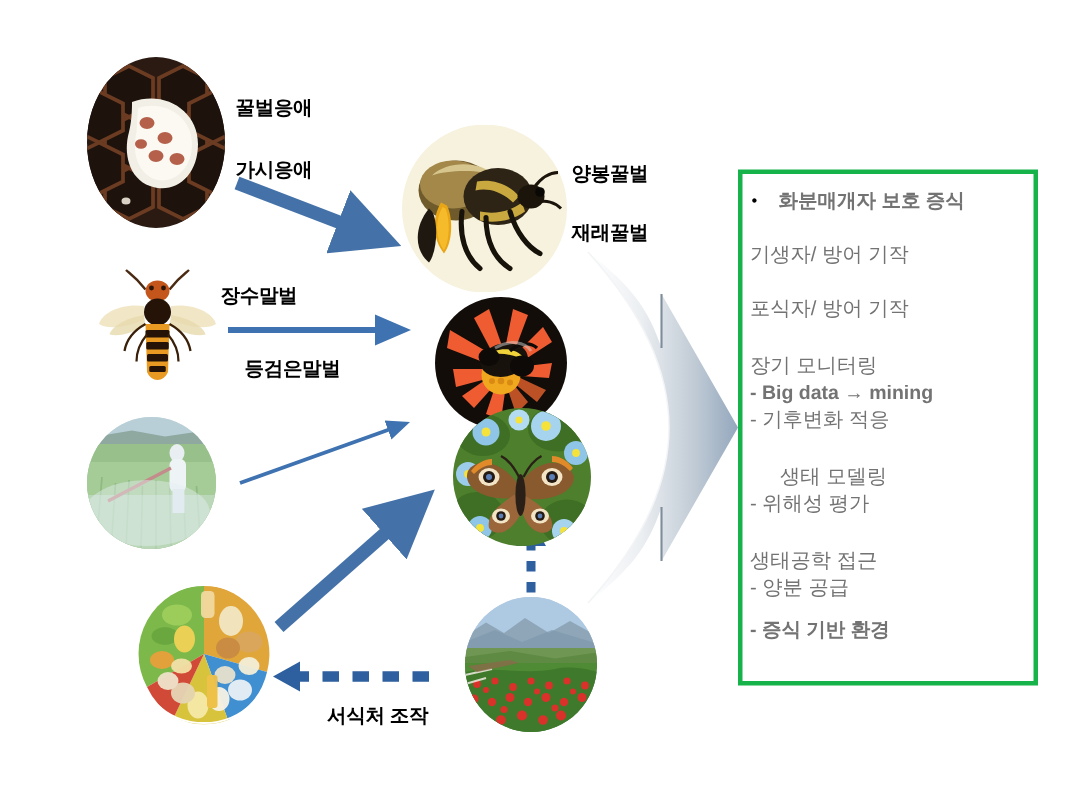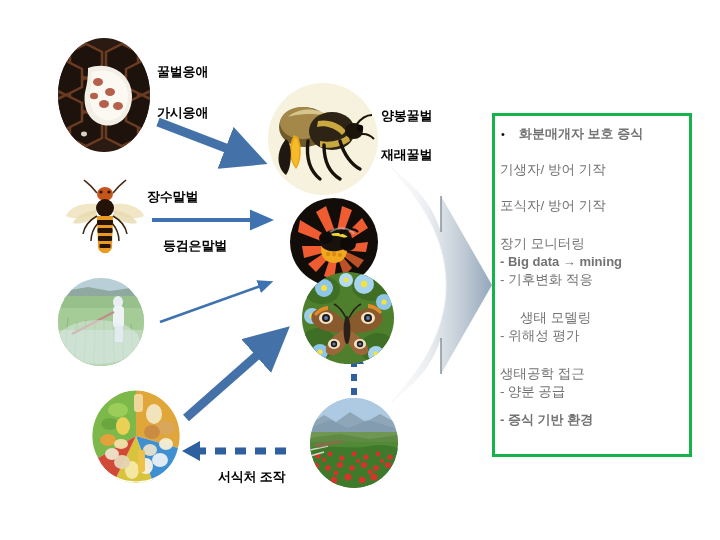--- a/index.html
+++ b/index.html
@@ -395,17 +395,17 @@
     <div class="bul" style="left:6px;top:10px;">•</div>
     <div class="pl bolded" style="left:24px;top:10px;">화분매개자 보호 증식</div>
     <div class="pl" style="left:5px;top:46px;">기생자/ 방어 기작</div>
     <div class="pl" style="left:5px;top:82px;">포식자/ 방어 기작</div>
     <div class="pl" style="left:5px;top:120px;">장기 모니터링</div>
     <div class="pl bolded" style="left:5px;top:138px;">- Big data → mining</div>
     <div class="pl" style="left:5px;top:156px;">-   기후변화 적응</div>
     <div class="pl" style="left:5px;top:194px;margin-left:20px;">생태 모델링</div>
     <div class="pl" style="left:5px;top:212px;">- 위해성 평가</div>
     <div class="pl" style="left:5px;top:250px;">생태공학 접근</div>
-    <div class="pl" style="left:5px;top:268px;font-family:Liberation Serif, serif;">-   양분 공급</div>
+    <div class="pl" style="left:5px;top:268px;">-   양분 공급</div>
     <div class="pl bolded" style="left:5px;top:296px;">-   증식 기반 환경</div>
   </div>
 
 </div>
 
 </body></html>

